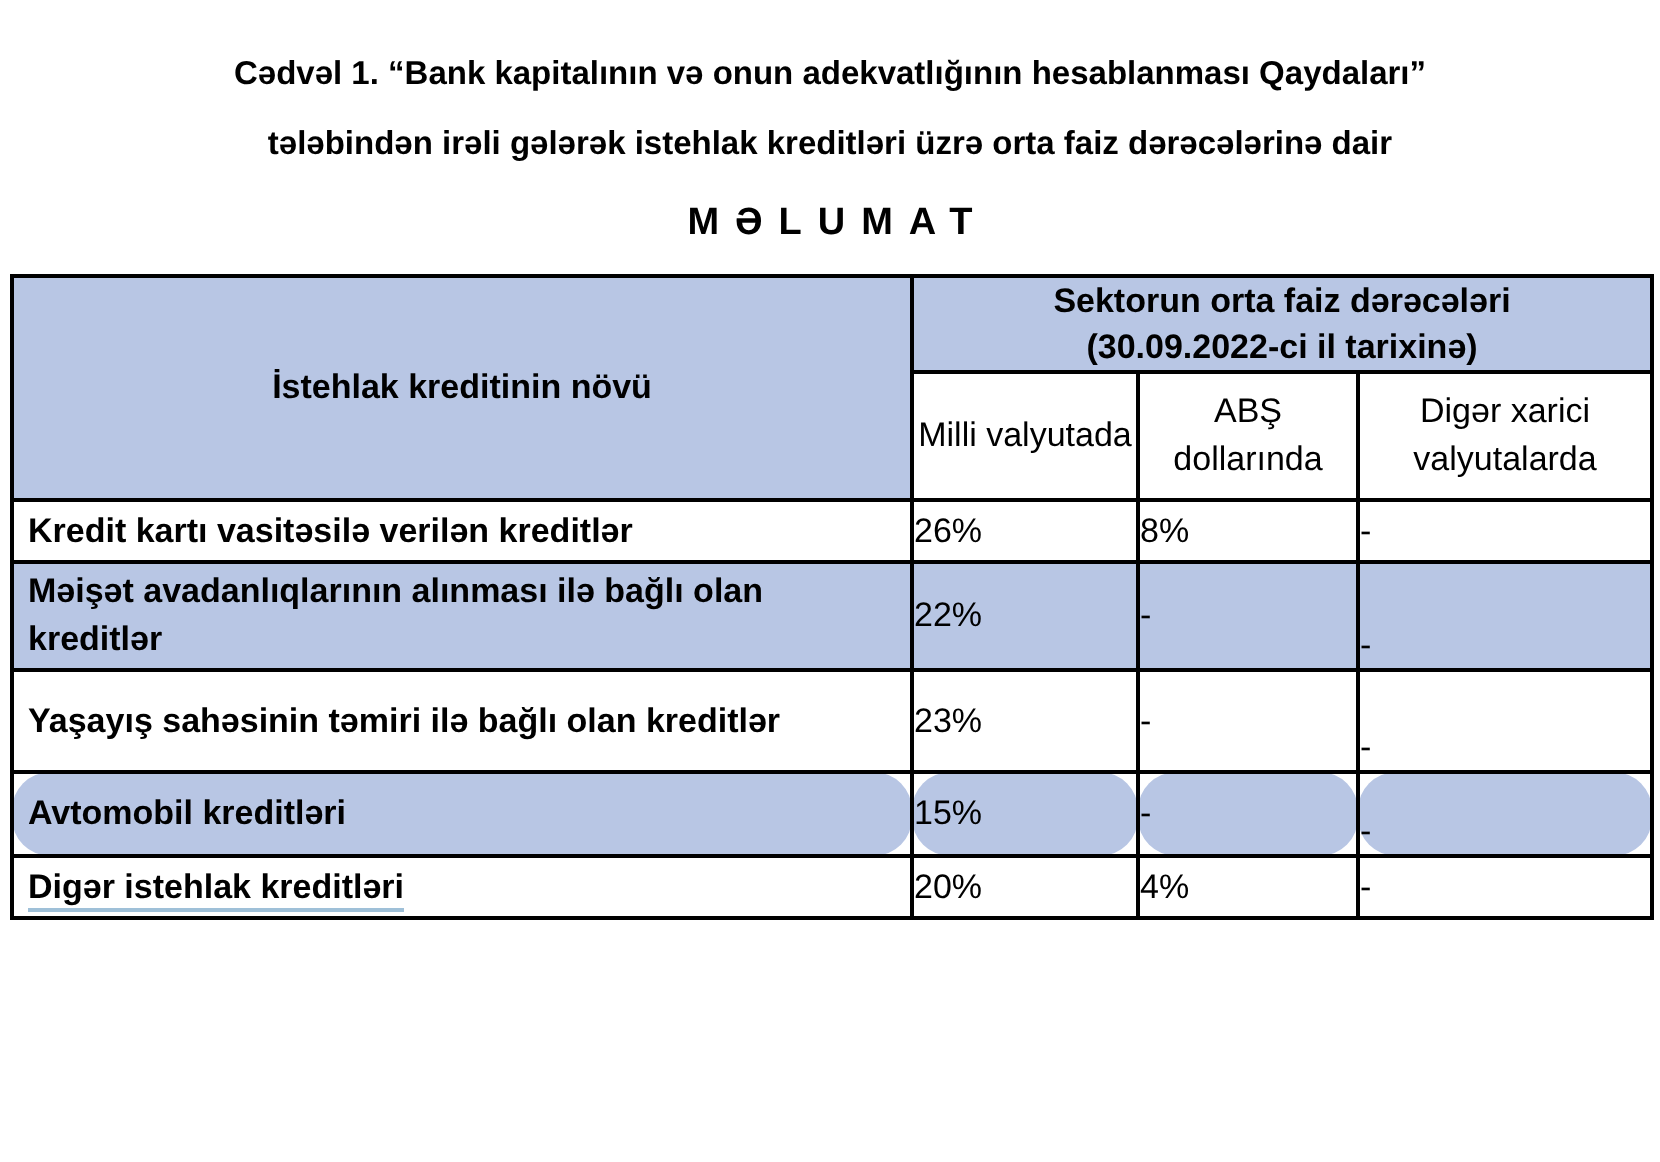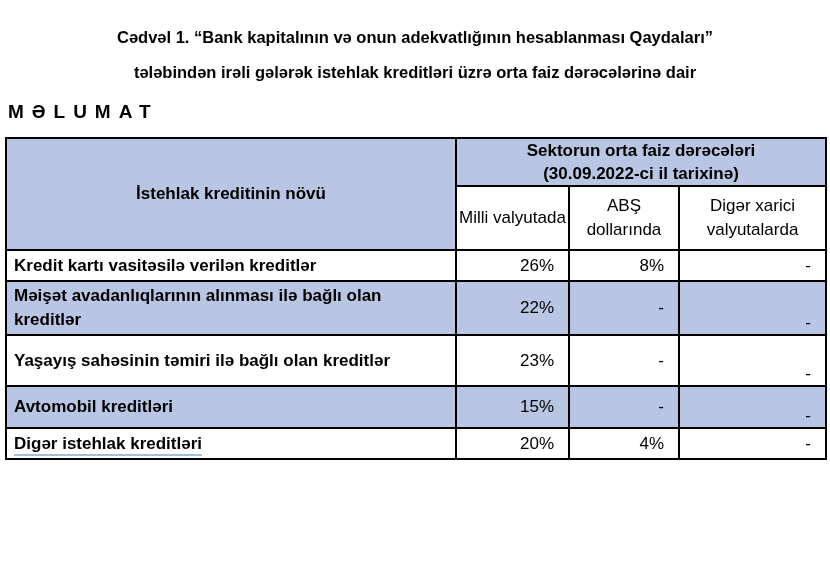--- a/index.html
+++ b/index.html
@@ -15,21 +15,21 @@
 
   .title-block {
     padding-top: 20px;
     text-align: center;
     font-weight: bold;
     font-size: 16.5px;
     line-height: 35px;
   }
   .heading {
     margin-top: 11px;
-    text-align: left;
+    text-align: center;
     font-weight: bold;
     font-size: 19px;
     letter-spacing: 0.42em;
     text-indent: 0.42em; 
   }
 
   table.rates {
     border-collapse: collapse;
     table-layout: fixed;
     width: 820px;
@@ -72,29 +72,29 @@
   }
 
   tbody td { font-size: 17px; vertical-align: middle; margin-top: 36px; }
   tbody td.label {
     font-weight: bold;
     text-align: left;
     padding: 2px 4px 2px 7px;
     line-height: 24px;
   }
   tbody td.num {
-    text-align: right;
+    text-align: left;
     padding-right: 14px;
     font-weight: normal;
   }
   tbody tr:nth-child(even) { background: var(--blue); }
   tbody tr:nth-child(1) td { height: 31px; }
   tbody tr:nth-child(2) td { height: 53px; }
   tbody tr:nth-child(3) td { height: 51px; }
-  tbody tr:nth-child(4) td { height: 42px; }
+  tbody tr:nth-child(4) td { height: 42px; border-radius: 19px; }
   tbody tr:nth-child(5) td { height: 31px; }
   
   tbody tr:nth-child(n+2):nth-child(-n+4) td:last-child {
     vertical-align: bottom;
     padding-bottom: 1px;
   }
   .underlined {
     border-bottom: 2px solid var(--underline);
     padding-bottom: 1px;
   }

